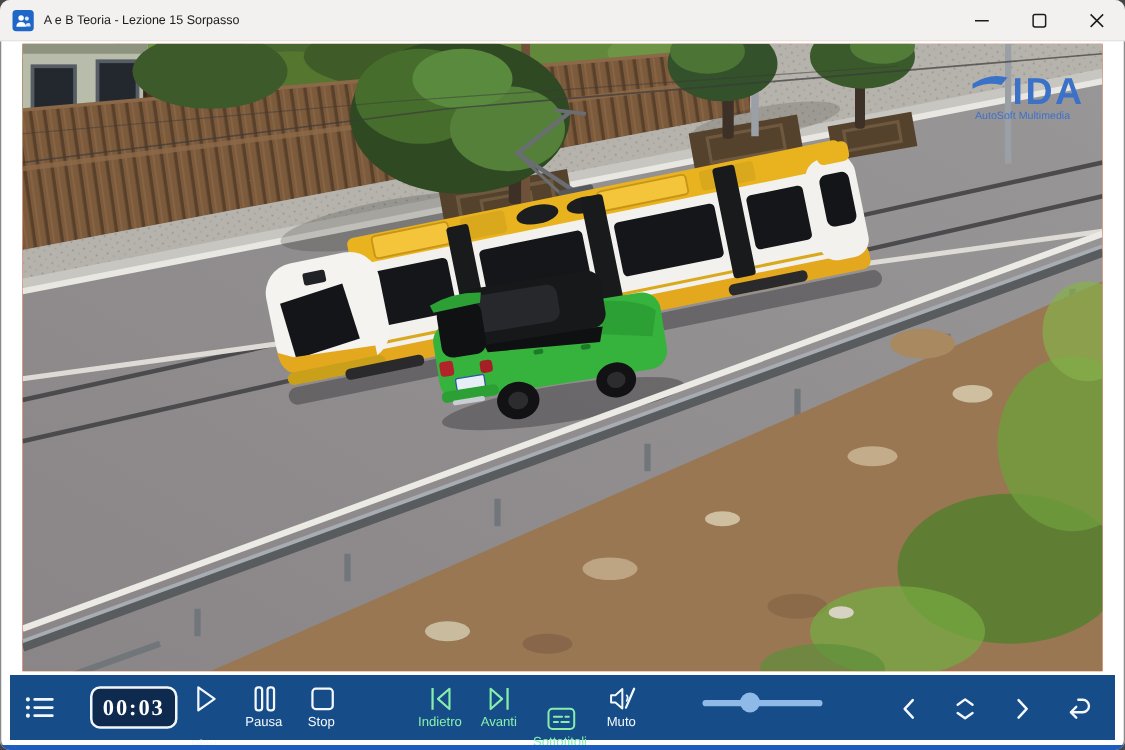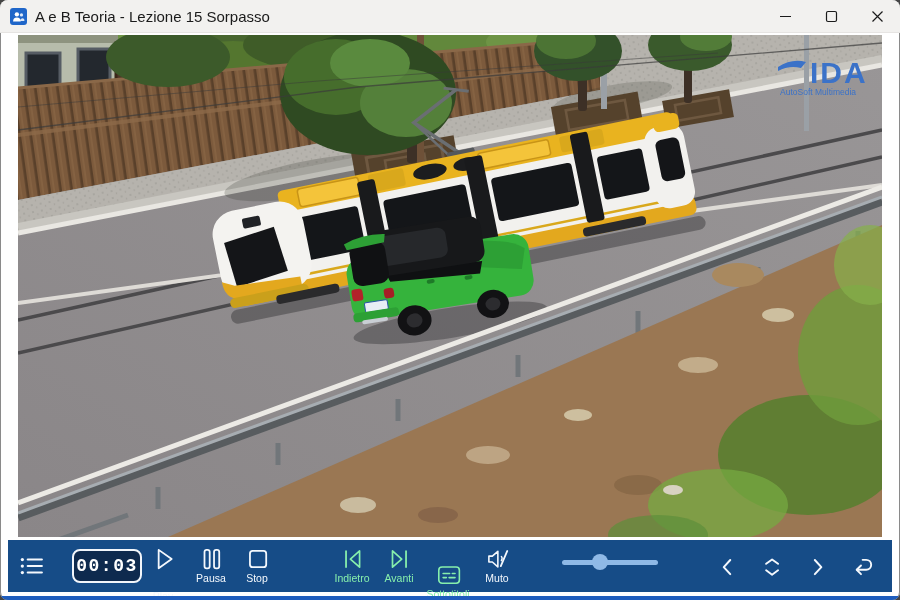--- a/index.html
+++ b/index.html
@@ -4,36 +4,36 @@
 <style>
   html,body{margin:0;padding:0;background:#454545;font-family:"Liberation Sans",sans-serif;}
   .stage{position:relative;width:900px;height:600px;overflow:hidden;}
   .window{position:absolute;left:0;top:0;width:900px;height:600px;background:#ffffff;
           border-radius:8px;overflow:hidden;box-shadow:0 0 0 1px #8a8a8a inset;}
   
   .titlebar{position:absolute;left:0;top:0;width:100%;height:32px;background:#f2f1ef;
             border-bottom:1px solid #e6e4e2;display:flex;align-items:center;}
   .app-icon{width:17px;height:17px;margin-left:10px;border-radius:3px;background:#1f66c9;
             display:flex;align-items:center;justify-content:center;flex:0 0 auto;}
-  .tb-title{margin-left:8px;font-size:15px;color:#1b1b1b;white-space:nowrap;}
+  .tb-title{margin-left:8px;font-size:10px;color:#1b1b1b;white-space:nowrap;}
   .win-controls{margin-left:auto;display:flex;height:100%;}
   .win-btn{width:46px;height:100%;display:flex;align-items:center;justify-content:center;color:#1b1b1b;}
   
   .video{position:absolute;left:18px;top:35px;width:864px;height:502px;background:#c2410c;overflow:hidden;}
   .video svg{display:block;}
   
   .toolbar{position:absolute;left:8px;top:540px;width:884px;height:52px;background:#164c87;}
   .tbx{position:absolute;display:flex;flex-direction:column;align-items:center;color:#f4f8fd;cursor:default;}
   .tbx .lbl{font-size:10.5px;margin-top:1px;line-height:12px;white-space:nowrap;}
   .tbx.disabled{color:#86efac;}
   .ul-first::first-letter{text-decoration:underline;}
   .menu-btn{position:absolute;left:10px;top:13px;width:28px;height:26px;color:#f4f8fd;}
   .timer{position:absolute;left:64px;top:9px;width:66px;height:30px;background:#0e2a4e;
          border:2px solid #f2f6fb;border-radius:8px;color:#ffffff;
-         font-family:Liberation Mono, monospace;font-weight:bold;font-size:18px;
+         font-family:Liberation Serif, serif;font-weight:bold;font-size:18px;
          letter-spacing:1.5px;text-align:center;line-height:30px;}
   .navx{position:absolute;top:13px;width:28px;height:26px;color:#f4f8fd;}
   .slider{position:absolute;left:554px;top:12px;width:96px;height:20px;}
   .slider .track{position:absolute;left:0;top:8px;width:96px;height:5px;border-radius:3px;background:#8fb9e6;}
   .slider .thumb{position:absolute;top:2px;width:16px;height:16px;border-radius:50%;background:#8fb9e6;margin-left:-8px;}
   .bottom-accent{position:absolute;left:0;bottom:0;width:100%;height:4px;background:#1e5dbd;}
   svg.ic{width:26px;height:26px;}
   svg.ic *{vector-effect:non-scaling-stroke;}
 </style>
 </head>

